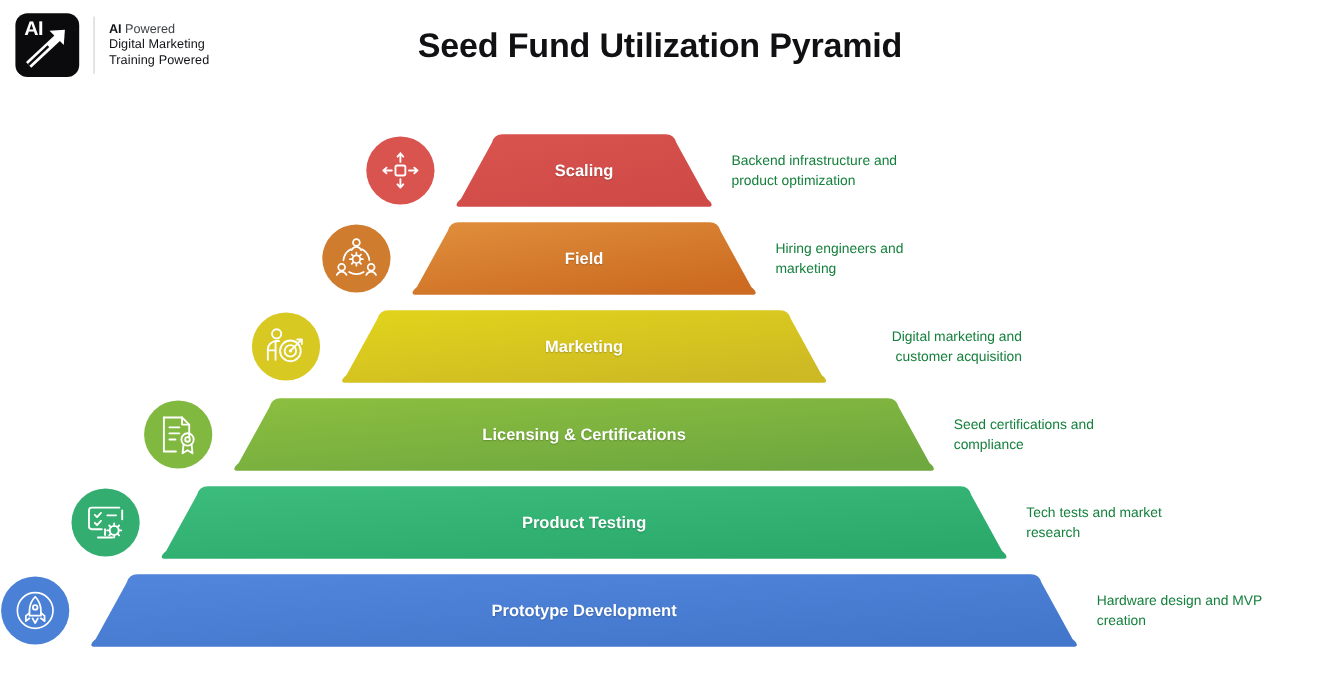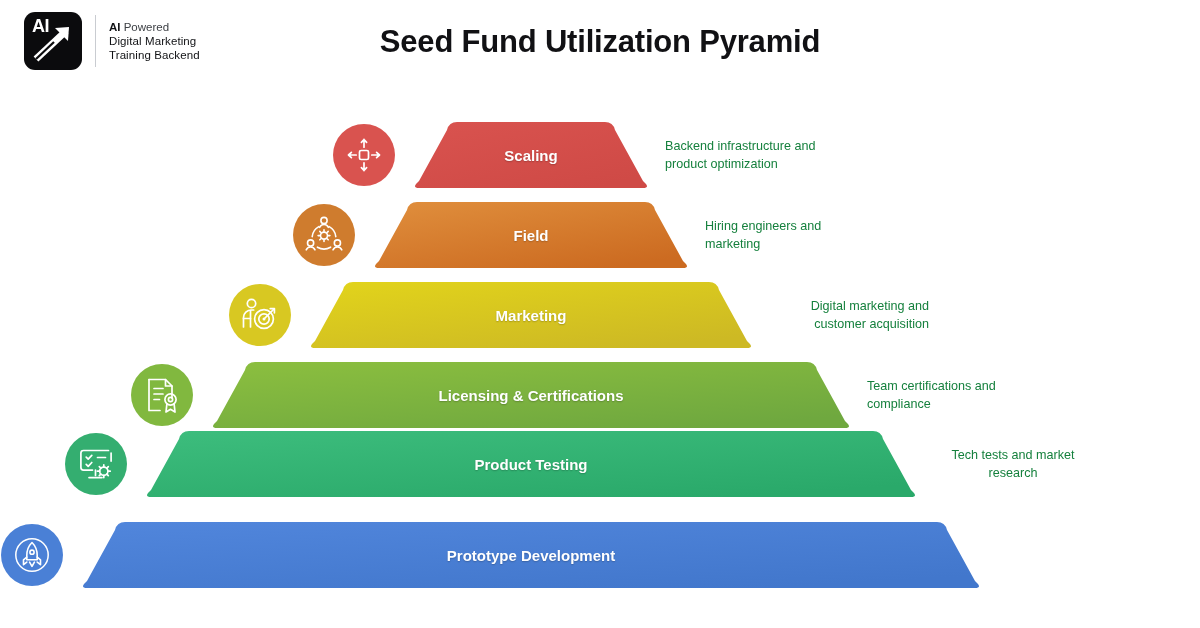--- a/index.html
+++ b/index.html
@@ -17,21 +17,21 @@
 
   
   #header {
     position: absolute;
     top: 0; left: 0;
     width: 1200px;
     height: 90px;
   }
   #logo-block {
     position: absolute;
-    left: 24px;
+    left: 14px;
     top: 13px;
     display: flex;
     align-items: center;
     height: 56px;
     justify-content: flex-end;
   }
   #logo-mark {
     width: 58px;
     height: 58px;
     background: #0b0b0d;
@@ -156,21 +156,21 @@
         <path d="M31 16 L45 15 L44 29 Z" fill="#ffffff"></path>
         <path d="M12 47 L30 30" stroke="#0b0b0d" stroke-width="2.2" fill="none"></path>
       </svg>
     </div>
     <div id="logo-divider"></div>
     <div id="logo-words">
       <div class="l1">
         <b>AI</b><span> Powered</span>
       </div>
       <div class="l2">Digital Marketing</div>
-      <div class="l3">Training Backend</div>
+      <div class="l3">Training Powered</div>
     </div>
   </div>
 
   <div id="page-title">Seed Fund Utilization Pyramid</div>
 </div>
 
 <div id="pyramid">
     <div class="level" style="top: 115px;">
       <div class="icon-wrap" style="left: 333px; background: rgb(217, 83, 79);">
         <span style="display: flex;">
@@ -320,23 +320,23 @@
         L 636 60
         Q 644 67 636 67
         L 8 67
         Q 0 67 8 60
         L 36 9
         Q 38 1 46 1
         Z" fill="url(#grad3)"></path>
     </svg>
         <div class="bar-label">Licensing &amp; Certifications</div>
       </div>
-      <div class="desc" style="left: 867px;">Team certifications and compliance</div>
-    </div>
-    <div class="level" style="top: 424px; text-align: center;">
+      <div class="desc" style="left: 867px;">Seed certifications and compliance</div>
+    </div>
+    <div class="level" style="top: 435px;">
       <div class="icon-wrap" style="left: 65px; background: rgb(52, 174, 112);">
         <span style="display: flex;">
     <svg width="42" height="42" viewBox="0 0 42 42" fill="none" stroke="#ffffff" stroke-width="1.7" stroke-linecap="round" stroke-linejoin="round">
       <path d="M33.5 7.5H8.5a2.6 2.6 0 0 0-2.6 2.6v14.4a2.6 2.6 0 0 0 2.6 2.6h9"></path>
       <path d="M36.1 10.1v8"></path>
       <path d="M20.5 27.1v5.3"></path>
       <path d="M14 34.6h13"></path>
       <path d="M11.2 14.1l2 2 3.6-3.8"></path>
       <path d="M11.2 21.3l2 2 3.6-3.8"></path>
       <path d="M22.5 14.5h8"></path>
@@ -397,14 +397,15 @@
         L 896 60
         Q 904 67 896 67
         L 8 67
         Q 0 67 8 60
         L 36 9
         Q 38 1 46 1
         Z" fill="url(#grad5)"></path>
     </svg>
         <div class="bar-label">Prototype Development</div>
       </div>
+      <div class="desc" style="left: 997px;">Hardware design and MVP creation</div>
     </div>
   </div>
 
 </body></html>

